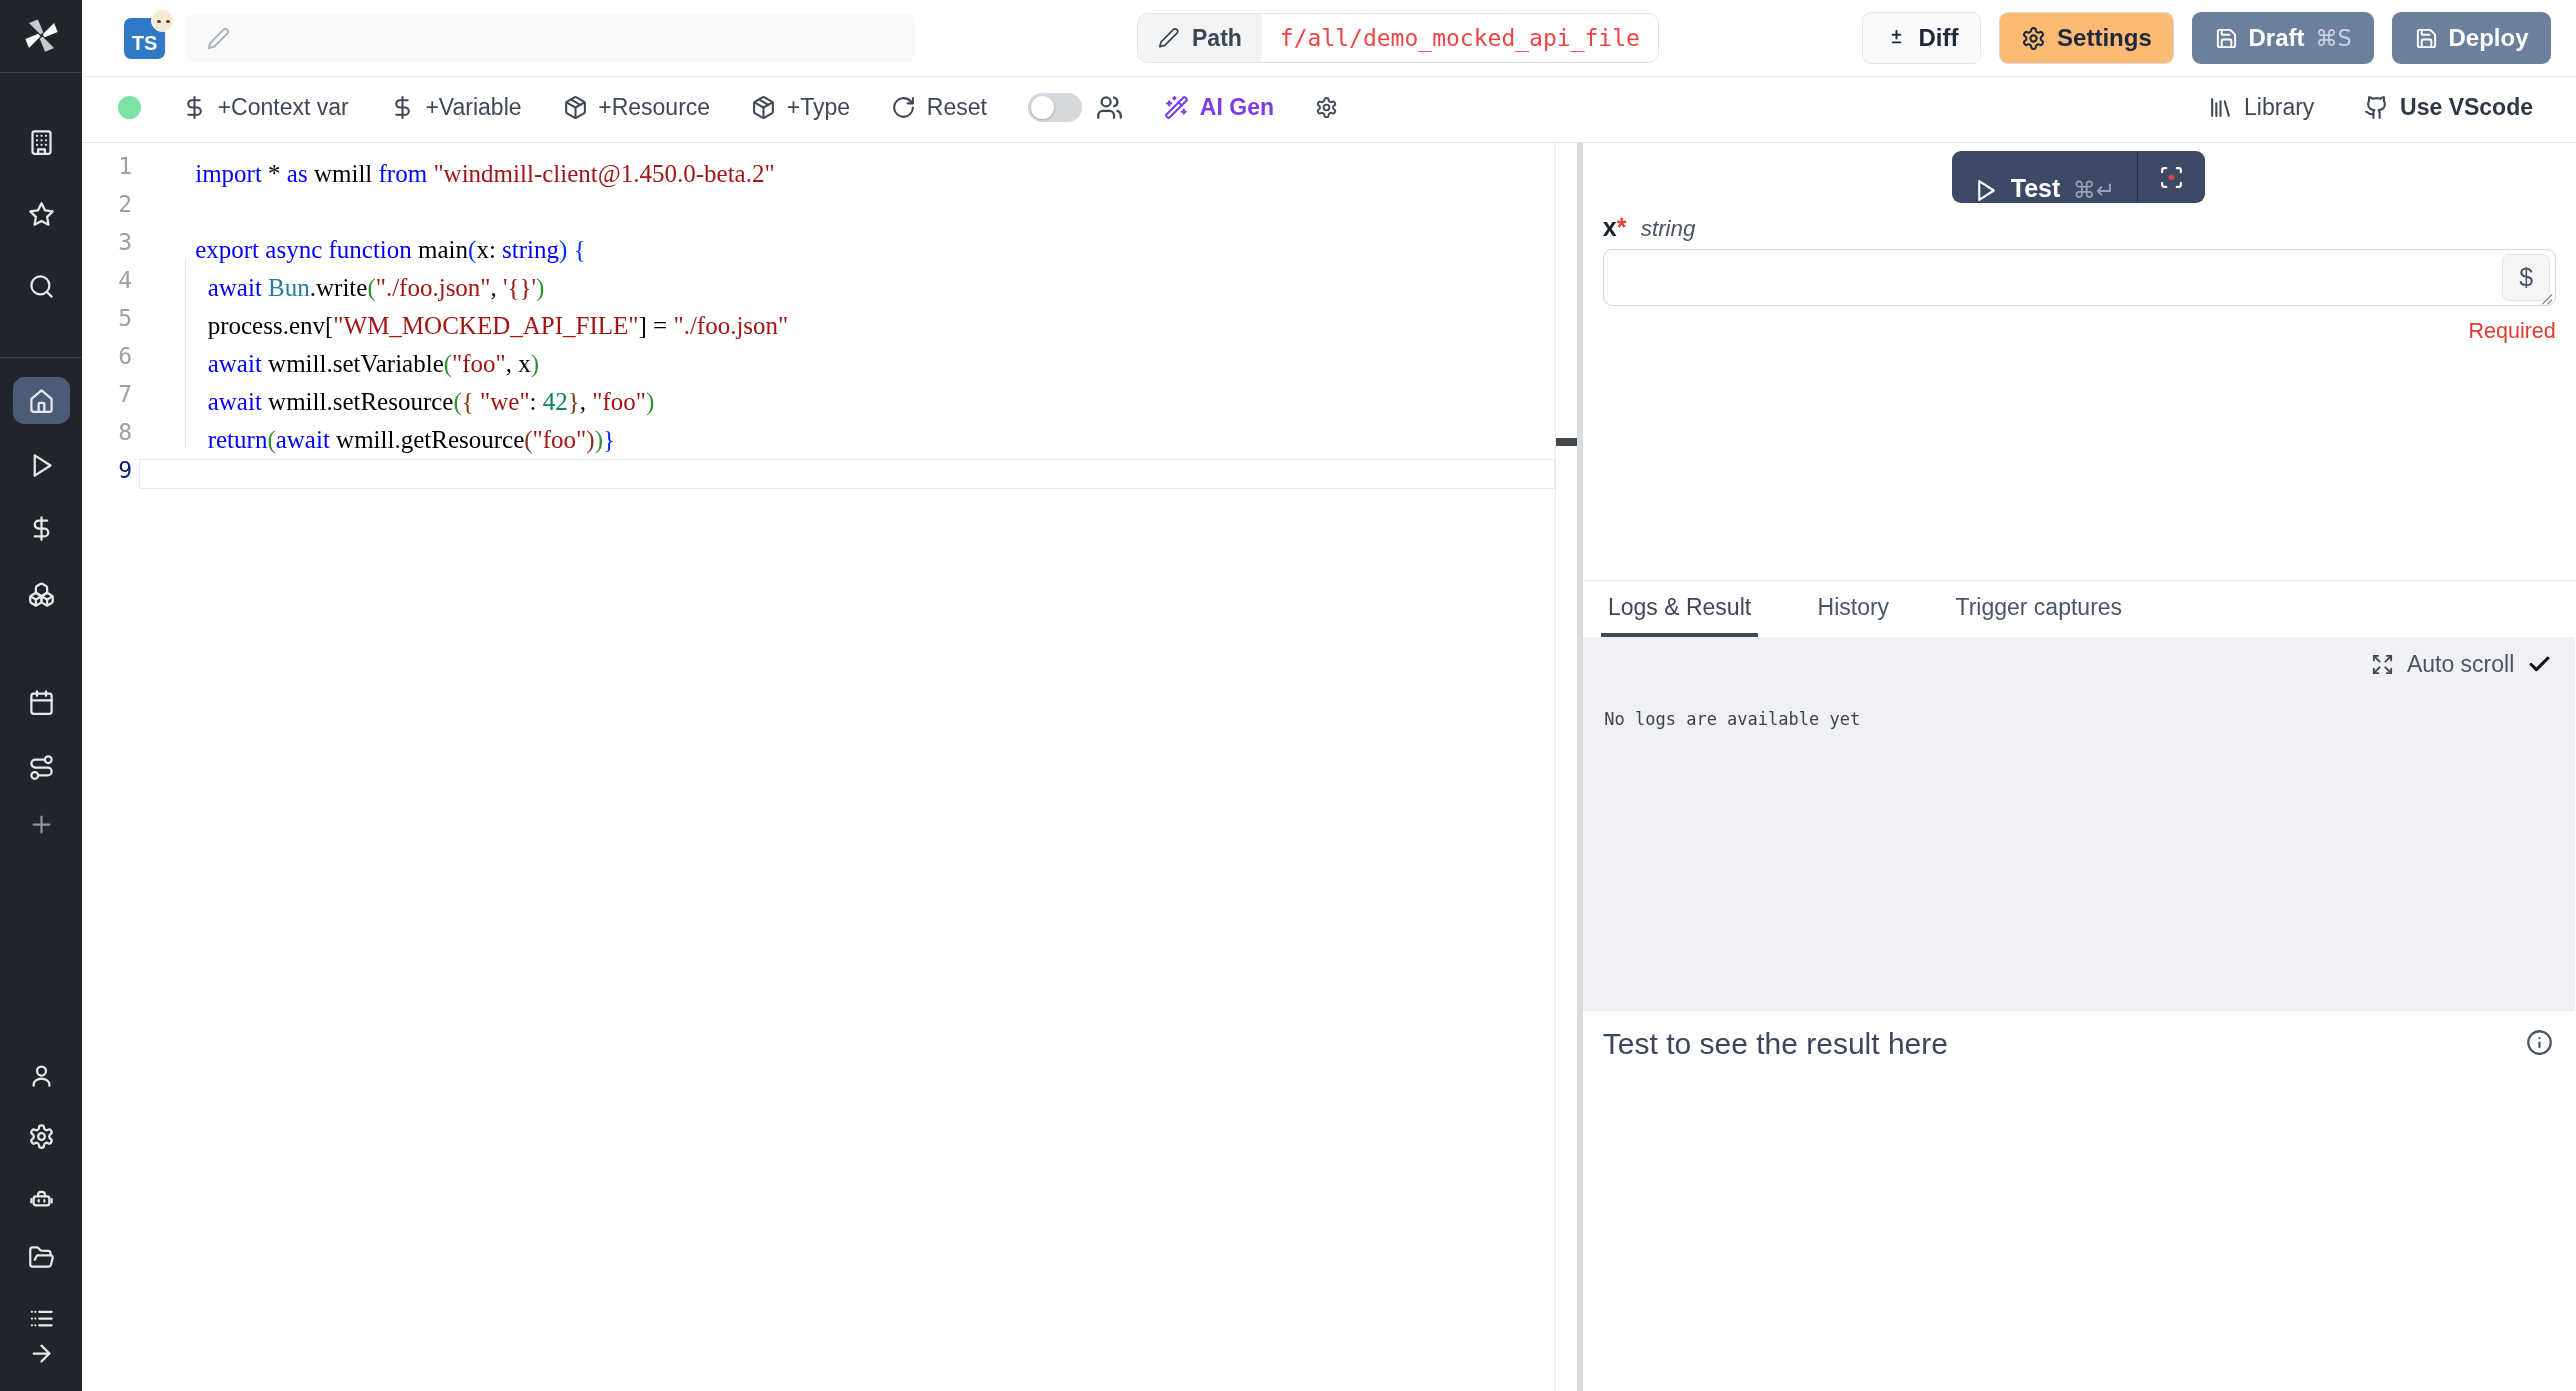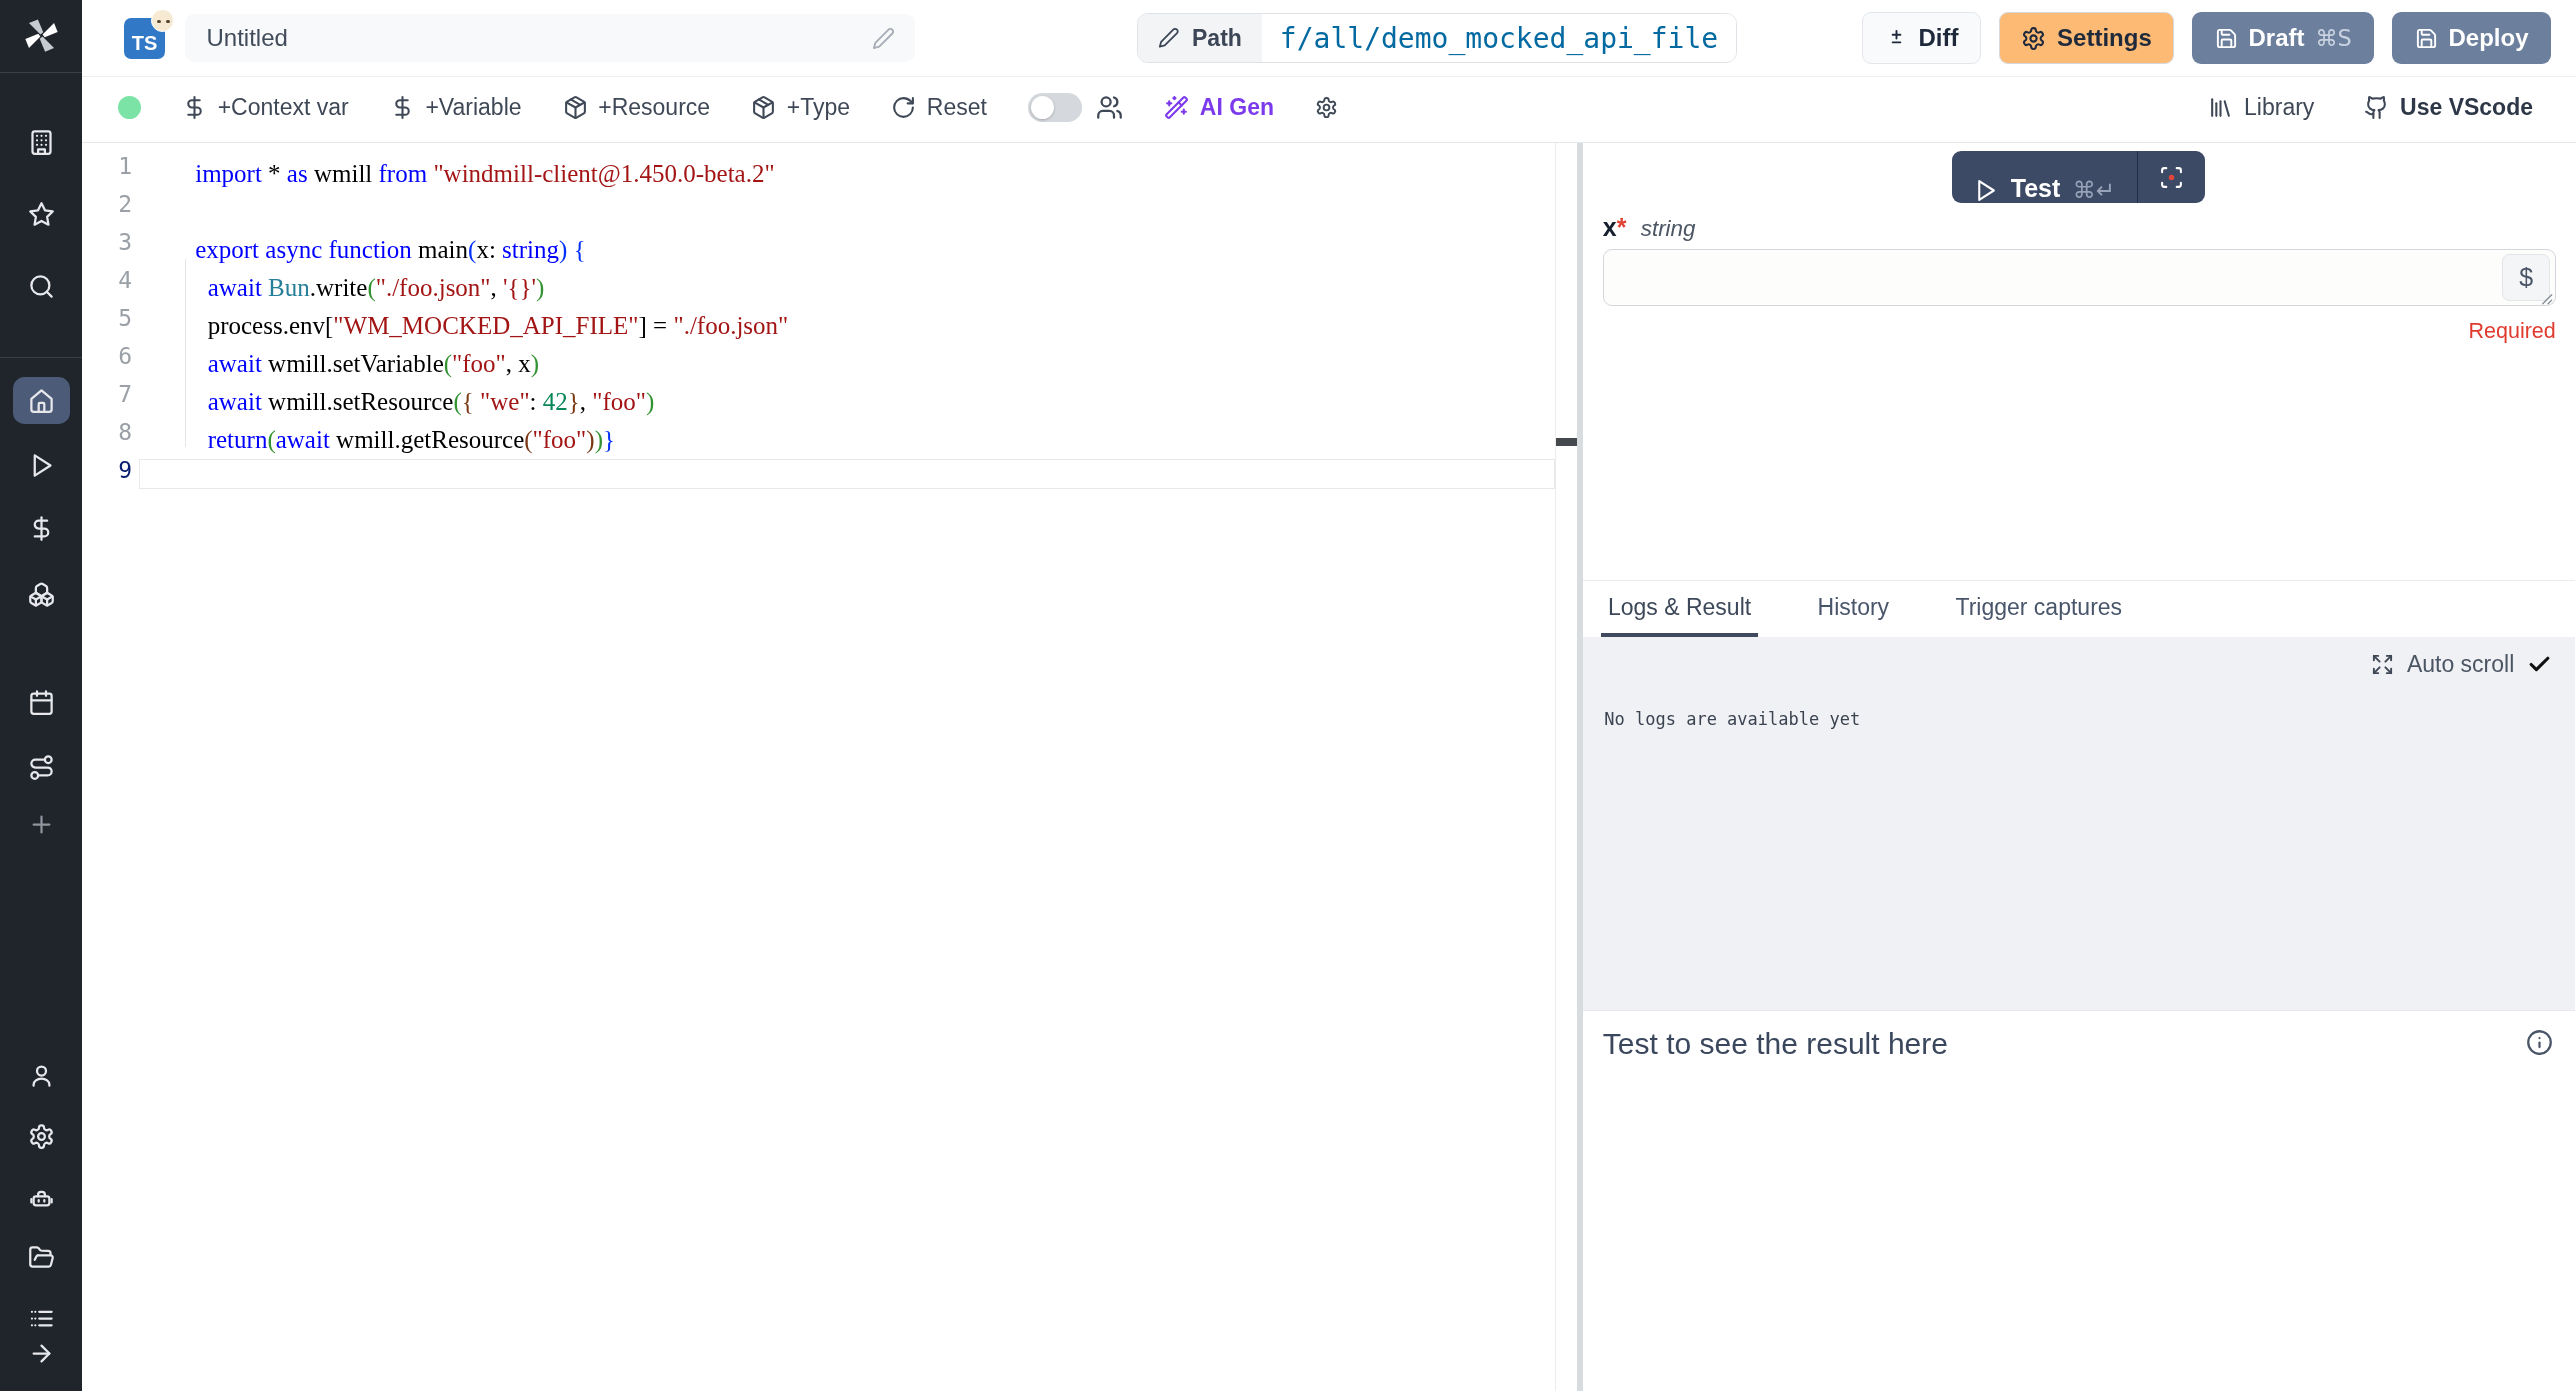--- a/index.html
+++ b/index.html
@@ -50,21 +50,21 @@
     border-radius:50%; background:#5a4634; box-shadow:9px 0 0 #5a4634; }
   .title-field { width:730px; height:48px; margin-left:20px; background:#f8f9fa; border-radius:9px;
     display:flex; align-items:center; padding:0 20px 0 21.5px; cursor:text;}
   .title-field .t { flex:1; color:#414b5a; font-size:24px; font-weight:500; }
   .icy { color:#a8aeb8; }
   .path-group { margin-left:222px; height:50px; display:flex; align-items:stretch;
     border:1.8px solid #dfe2e7; border-radius:10.7px; overflow:hidden; }
   .path-left { background:#f3f4f6; display:flex; align-items:center; gap:12.5px; padding:0 20px;
     color:#3c4657; font-size:23px; font-weight:600; cursor:pointer;}
   .path-val { background:#fff; display:flex; align-items:center; padding:0 18px;
-    font-family:"DejaVu Sans Mono", monospace; font-size:28px; color:#0369a1; }
+    font-family:"DejaVu Sans Mono", monospace; font-size:23px; color:#ef4444; }
   .top-actions { margin-left:auto; margin-right:25px; display:flex; gap:18px; }
   .tb-btn { height:52px; border-radius:9px; display:flex; align-items:center; gap:10.7px;
     padding:0 21.5px; font-size:24px; font-weight:600; cursor:pointer; border:0.9px solid transparent;}
   .btn-diff { background:#f8fafc; border-color:#e3e7ec; color:#1e293b; }
   .btn-settings { background:#fdba74; border-color:#d6dade; color:#1e293b; }
   .btn-slate { background:#6c7f9d; color:#fff; }
   .kbd { color:#c9d2e0; font-weight:500; font-size:22.4px; font-family:"DejaVu Sans", sans-serif; }
 
   
   .toolbar { height:66px; display:flex; align-items:center; padding:0 43px 4px 36px;
@@ -277,21 +277,20 @@
   </aside>
 
   <div class="main">
 
     <header class="topbar">
       <div class="lang-badge">
         <span>TS</span>
         <span class="bun-badge"></span>
       </div>
       <div class="title-field">
-        <span class="t">Untitled</span>
         <svg class="lucide icy" width="23" height="23" viewBox="0 0 24 24">
             <path d="M17 3a2.85 2.83 0 1 1 4 4L7.5 20.5 2 22l1.5-5.5Z"></path>
           </svg>
       </div>
       <div class="path-group">
         <div class="path-left">
           <svg class="lucide" width="21.5" height="21.5" viewBox="0 0 24 24">
               <path d="M17 3a2.85 2.83 0 1 1 4 4L7.5 20.5 2 22l1.5-5.5Z"></path>
             </svg>
           <span>Path</span>

